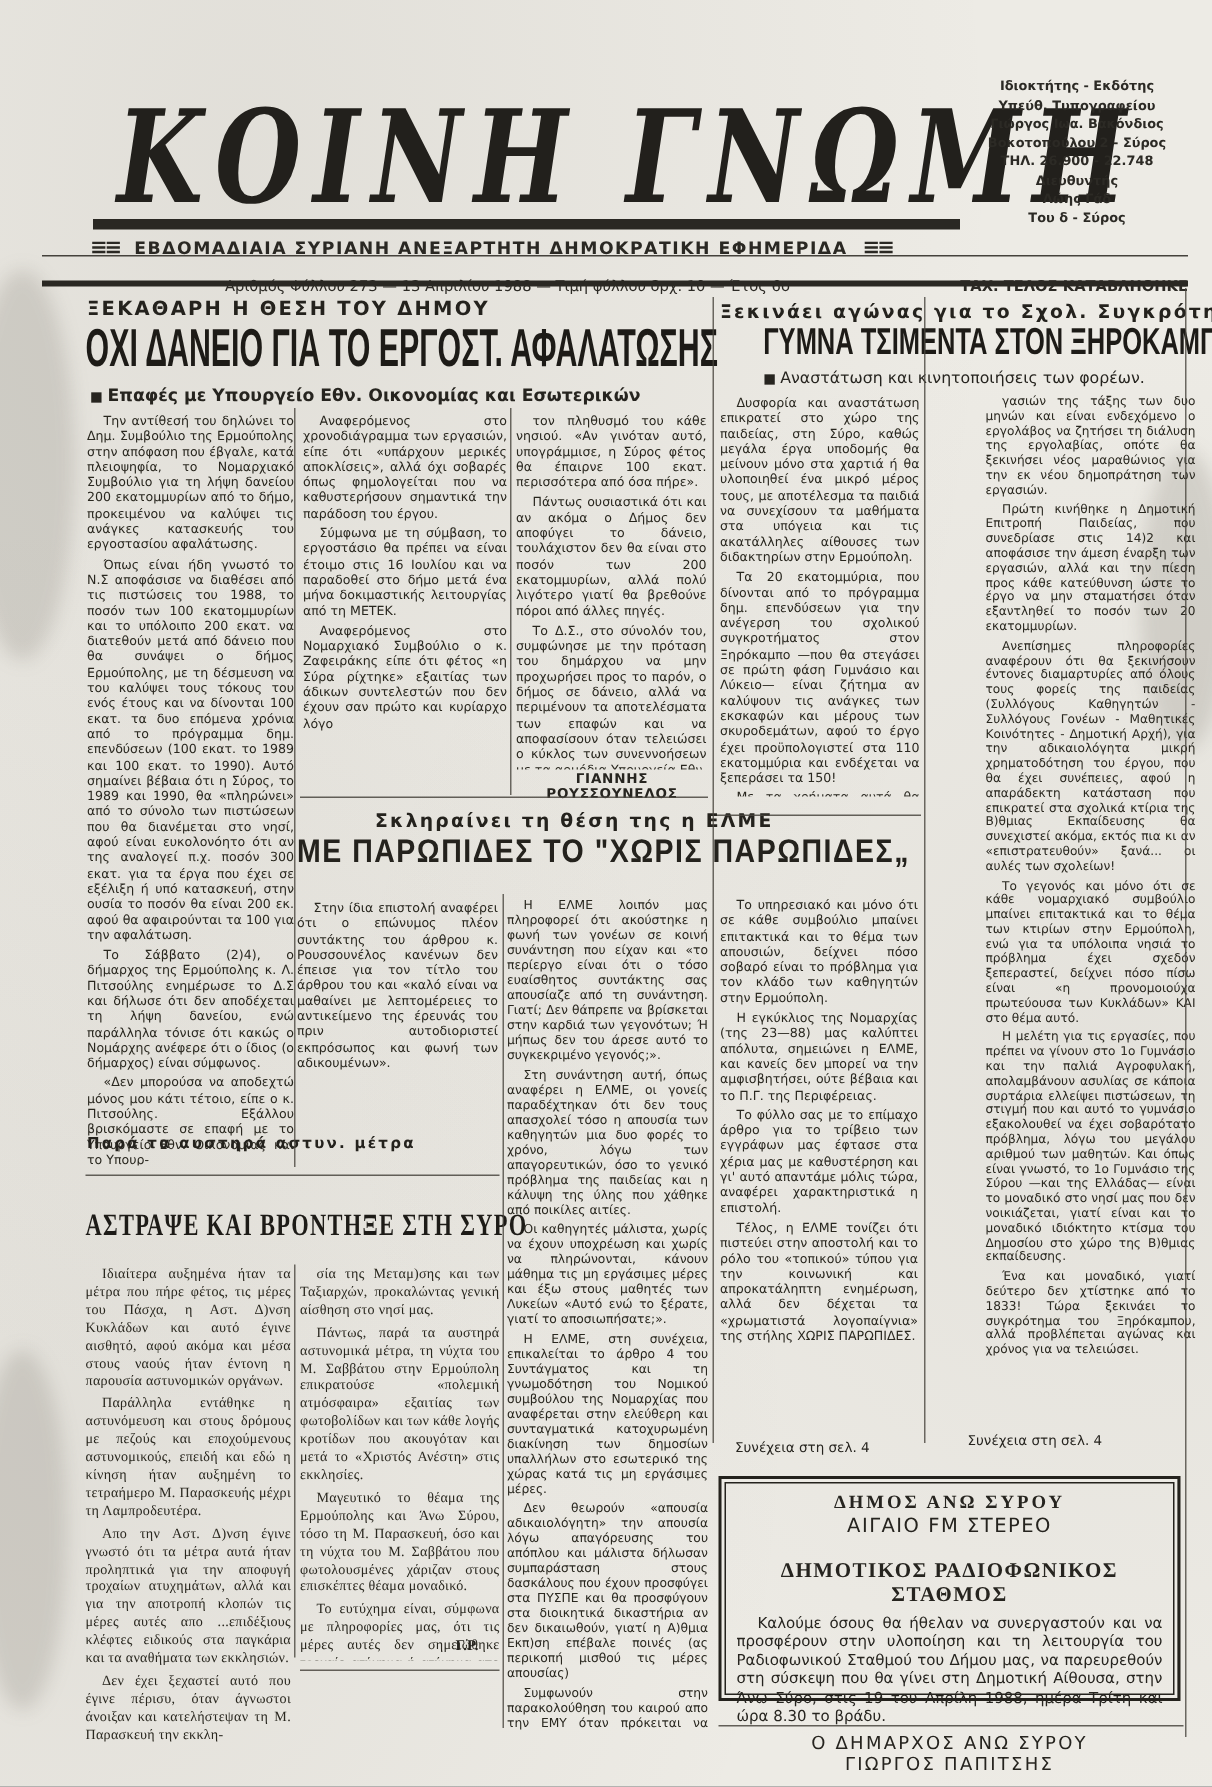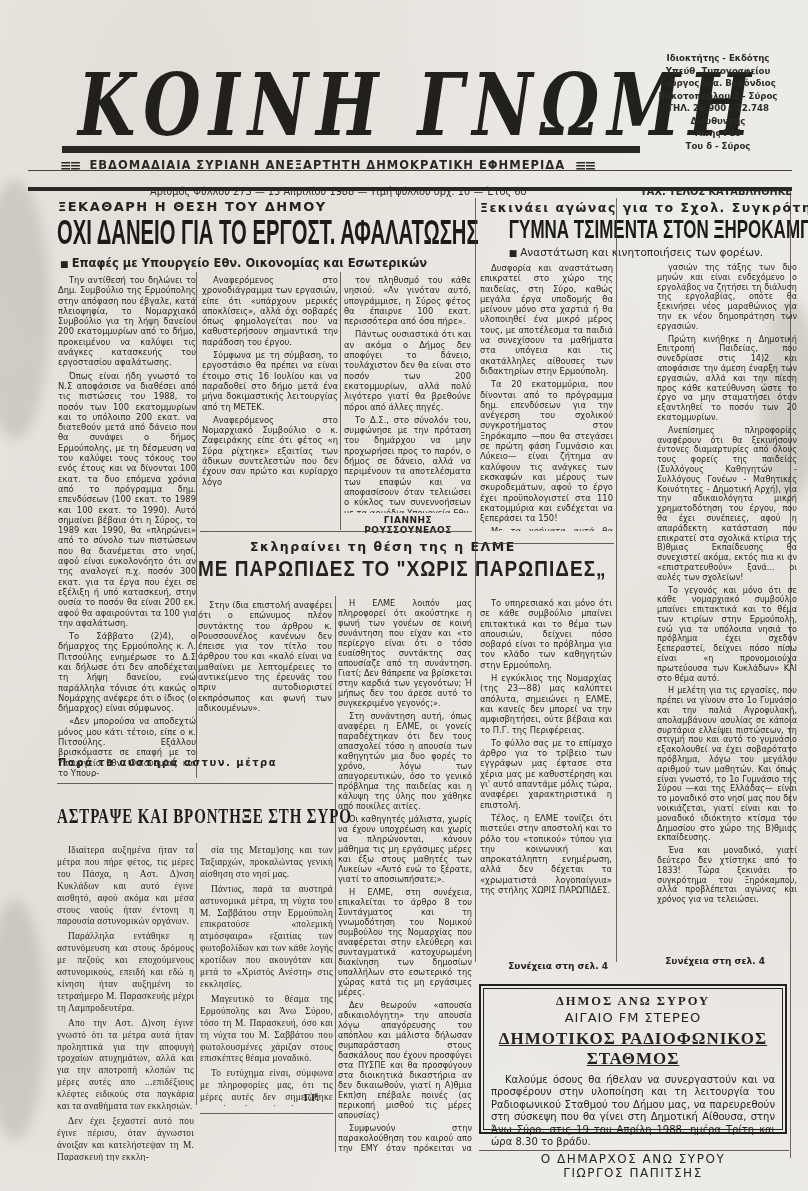--- a/index.html
+++ b/index.html
@@ -61,30 +61,30 @@
   .school-col1{left:480px;top:263px;width:133px;height:268px;}
   .school-col2{left:622px;top:263px;width:140px;height:694px;font-size:8.1px;line-height:9.8px;margin-left:35px;}
   .elme-colA{left:198px;top:600px;width:134px;height:178px;}
   .elme-colB{left:338px;top:598px;width:134px;height:556px;font-size:8.2px;line-height:10px;}
   .elme-colC{left:480px;top:598px;width:132px;height:358px;}
   .easter{font-family:"Liberation Serif",serif;font-size:9.4px;line-height:11.9px;letter-spacing:.2px;}
   .easter-col1{left:57px;top:845px;width:137px;height:316px;}
   .easter-col2{left:200px;top:845px;width:133px;height:262px;}
   .easter-byline{left:200px;top:1092px;width:119px;text-align:right;font-family:"Liberation Serif",serif;
       font-weight:bold;font-size:10px;}
-  .cont{position:absolute;font-weight:bold;font-size:9px;text-align:right;white-space:nowrap;}
+  .cont{position:absolute;font-weight:normal;font-size:9px;text-align:left;white-space:nowrap;}
   .cont-school{left:645px;top:956px;width:120px;}
   .cont-elme{left:490px;top:961px;width:118px;}
   
   .ad-box{left:479px;top:984px;width:308px;height:150px;border:2px solid #24221d;
       box-shadow:inset 0 0 0 2px #edebe5, inset 0 0 0 3px #24221d;padding:8px 10px 20px;box-sizing:border-box;
       text-align:center;color:#26241f;}
   .ad-line1{font-family:"Liberation Serif",serif;font-weight:bold;font-size:12.5px;letter-spacing:2px;}
   .ad-line2{font-size:13px;letter-spacing:1px;margin-top:1px;}
-  .ad-line3{font-family:"Liberation Serif",serif;font-weight:bold;font-size:17px;letter-spacing:1px;margin-top:4px;text-decoration:underline;}
+  .ad-line3{font-family:"Liberation Serif",serif;font-weight:bold;font-size:14px;letter-spacing:1px;margin-top:15px;}
   .ad-body{text-align:justify;font-size:10px;line-height:12.4px;margin-top:5px;text-indent:14px;}
   .ad-sig1{font-size:12px;letter-spacing:1.5px;margin-top:4px;}
   .ad-sig2{font-size:12px;letter-spacing:1.5px;}
   
   .vrule{position:absolute;width:1px;background:#4a463f;opacity:.8;}
   .hrule{position:absolute;height:1px;background:#4a463f;opacity:.85;}
   
   .blot{position:absolute;border-radius:50%;filter:blur(6px);background:rgba(100,95,85,.18);}
 </style>
 </head>
@@ -163,21 +163,21 @@
 
   <div class="abs kicker elme-kicker">Σκληραίνει τη θέση της η ΕΛΜΕ</div>
   <div class="abs elme-headline">ΜΕ ΠΑΡΩΠΙΔΕΣ ΤΟ "ΧΩΡΙΣ ΠΑΡΩΠΙΔΕΣ„</div>
   <div class="col elme-colA">
       <p>Στην ίδια επιστολή αναφέρει ότι ο επώνυμος πλέον συντάκτης του άρθρου κ. Ρουσσουνέλος κανένων δεν έπεισε για τον τίτλο του άρθρου του και «καλό είναι να μαθαίνει με λεπτομέρειες το αντικείμενο της έρευνάς του πριν αυτοδιοριστεί εκπρόσωπος και φωνή των αδικουμένων».</p>
     </div>
   <div class="col elme-colB">
       <p>Η ΕΛΜΕ λοιπόν μας πληροφορεί ότι ακούστηκε η φωνή των γονέων σε κοινή συνάντηση που είχαν και «το περίεργο είναι ότι ο τόσο ευαίσθητος συντάκτης σας απουσίαζε από τη συνάντηση. Γιατί; Δεν θάπρεπε να βρίσκεται στην καρδιά των γεγονότων; Ή μήπως δεν του άρεσε αυτό το συγκεκριμένο γεγονός;».</p>
       <p>Στη συνάντηση αυτή, όπως αναφέρει η ΕΛΜΕ, οι γονείς παραδέχτηκαν ότι δεν τους απασχολεί τόσο η απουσία των καθηγητών μια δυο φορές το χρόνο, λόγω των απαγορευτικών, όσο το γενικό πρόβλημα της παιδείας και η κάλυψη της ύλης που χάθηκε από ποικίλες αιτίες.</p>
       <p>Οι καθηγητές μάλιστα, χωρίς να έχουν υποχρέωση και χωρίς να πληρώνονται, κάνουν μάθημα τις μη εργάσιμες μέρες και έξω στους μαθητές των Λυκείων «Αυτό ενώ το ξέρατε, γιατί το αποσιωπήσατε;».</p>
-      <p>Η ΕΛΜΕ, στη συνέχεια, επικαλείται το άρθρο 8 του Συντάγματος και τη γνωμοδότηση του Νομικού συμβούλου της Νομαρχίας που αναφέρεται στην ελεύθερη και συνταγματικά κατοχυρωμένη διακίνηση των δημοσίων υπαλλήλων στο εσωτερικό της χώρας κατά τις μη εργάσιμες μέρες.</p>
+      <p>Η ΕΛΜΕ, στη συνέχεια, επικαλείται το άρθρο 4 του Συντάγματος και τη γνωμοδότηση του Νομικού συμβούλου της Νομαρχίας που αναφέρεται στην ελεύθερη και συνταγματικά κατοχυρωμένη διακίνηση των δημοσίων υπαλλήλων στο εσωτερικό της χώρας κατά τις μη εργάσιμες μέρες.</p>
       <p>Δεν θεωρούν «απουσία αδικαιολόγητη» την απουσία λόγω απαγόρευσης του απόπλου και μάλιστα δήλωσαν συμπαράσταση στους δασκάλους που έχουν προσφύγει στα ΠΥΣΠΕ και θα προσφύγουν στα διοικητικά δικαστήρια αν δεν δικαιωθούν, γιατί η Α)θμια Εκπ)ση επέβαλε ποινές (ας περικοπή μισθού τις μέρες απουσίας)</p>
       <p>Συμφωνούν στην παρακολούθηση του καιρού απο την ΕΜΥ όταν πρόκειται να μετακινηθούν αλλά στη συγκεκριμένη περίπτωση δεν υπήρχε κανένα πρόβλημα όπως βεβαιώνουν έγγραφα της</p>
     </div>
   <div class="col elme-colC">
       <p>Το υπηρεσιακό και μόνο ότι σε κάθε συμβούλιο μπαίνει επιτακτικά και το θέμα των απουσιών, δείχνει πόσο σοβαρό είναι το πρόβλημα για τον κλάδο των καθηγητών στην Ερμούπολη.</p>
       <p>Η εγκύκλιος της Νομαρχίας (της 23—88) μας καλύπτει απόλυτα, σημειώνει η ΕΛΜΕ, και κανείς δεν μπορεί να την αμφισβητήσει, ούτε βέβαια και το Π.Γ. της Περιφέρειας.</p>
       <p>Το φύλλο σας με το επίμαχο άρθρο για το τρίβειο των εγγράφων μας έφτασε στα χέρια μας με καθυστέρηση και γι' αυτό απαντάμε μόλις τώρα, αναφέρει χαρακτηριστικά η επιστολή.</p>
       <p>Τέλος, η ΕΛΜΕ τονίζει ότι πιστεύει στην αποστολή και το ρόλο του «τοπικού» τύπου για την κοινωνική και απροκατάληπτη ενημέρωση, αλλά δεν δέχεται τα «χρωματιστά λογοπαίγνια» της στήλης ΧΩΡΙΣ ΠΑΡΩΠΙΔΕΣ.</p>
     </div>
   <div class="cont cont-elme">Συνέχεια στη σελ. 4</div>

